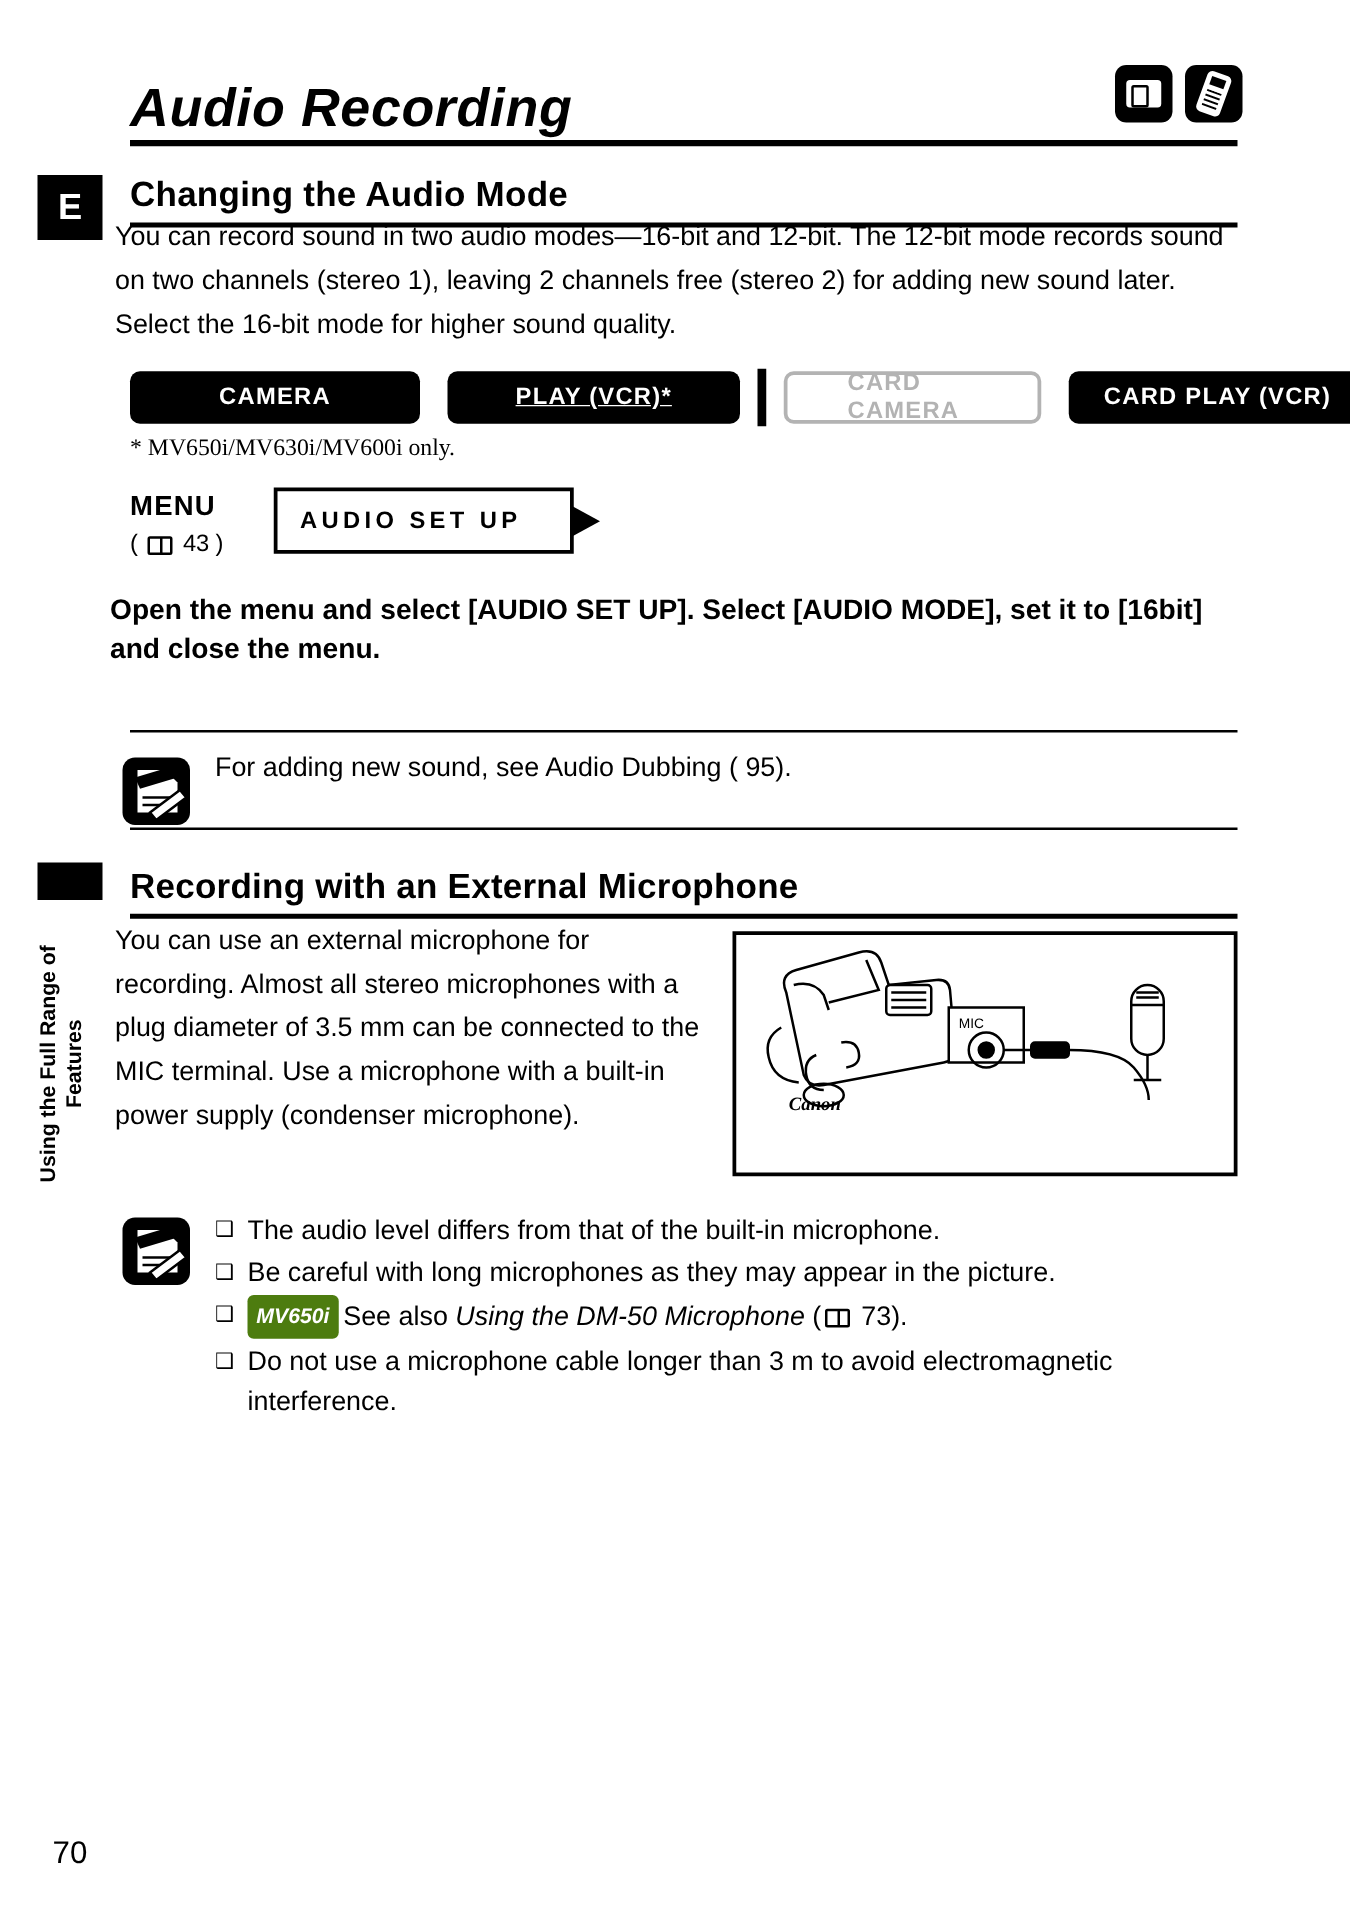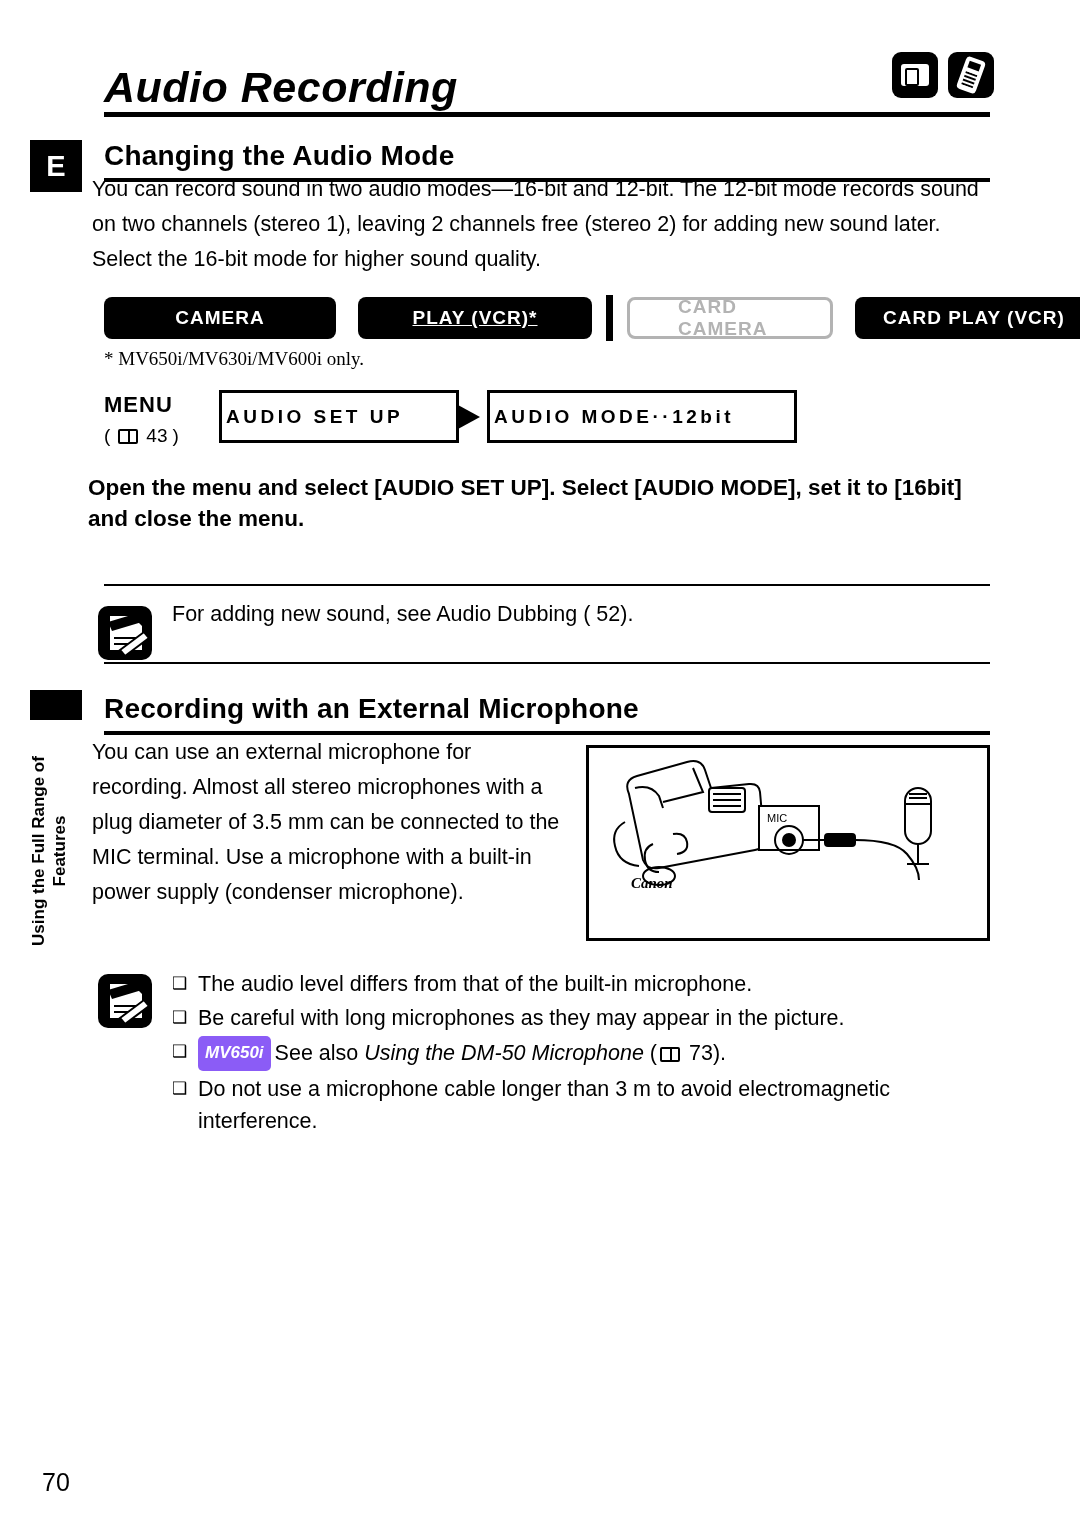--- a/index.html
+++ b/index.html
@@ -211,21 +211,21 @@
     gap: 5px;
   }
   .menu-box {
     position: absolute;
     top: 390px;
     height: 53px;
     border: 3px solid #000;
     box-sizing: border-box;
     display: flex;
     align-items: center;
-    padding-left: 4px;
+    padding-left: 18px;
     font-size: 19px;
     font-weight: bold;
     letter-spacing: 3.5px;
   }
   .menu-box.b1 { left: 219px; width: 240px; }
   .menu-box.b2 { left: 487px; width: 310px; }
   .menu-arrow {
     position: absolute;
     left: 458px;
     top: 405px;
@@ -292,21 +292,21 @@
   .bullet-mark {
     width: 26px;
     flex: 0 0 26px;
     font-size: 17px;
     line-height: 32px;
   }
   .bullet-text { flex: 1; }
   .bullet-text i { font-style: italic; }
   .model-badge {
     display: inline-block;
-    background: #8b5cf6;
+    background: #4d7c0f;
     color: #fff;
     font-size: 17px;
     font-weight: bold;
     font-style: italic;
     border-radius: 5px;
     padding: 1px 7px 2px 7px;
     vertical-align: 2px;
     margin-right: 4px;
   }
 
@@ -387,40 +387,39 @@
 
   <div class="menu-label">MENU</div>
   <div class="menu-ref">
     <span>(</span>
       <span class="book"></span>
       <span>43</span>
       <span>)</span>
   </div>
   <div class="menu-box b1">AUDIO SET UP</div>
   <div class="menu-arrow"></div>
-  <div class="menu-box b2">AUDIO MODE··12bit</div>
 
   <div class="instruction">Open the menu and select [AUDIO SET UP]. Select [AUDIO MODE], set it to [16bit] and close the menu.</div>
 
 
   <div class="thin-rule" style="left:104px; top:584px; width:886px;"></div>
 
   <div class="note-icon" style="left:98px; top:606px;">
     <svg width="54" height="54" viewBox="0 0 54 54">
       <path d="M12 10 h22 l10 10 v24 h-32 z" fill="#fff"></path>
       <path d="M10 16 l30 -9 l4 9 l-30 9 z" fill="#000"></path>
       <g stroke="#000" stroke-width="2">
         <line x1="16" y1="32" x2="38" y2="32"></line>
         <line x1="16" y1="38" x2="38" y2="38"></line>
       </g>
       <path d="M22 44 l24 -18 l5 6 l-24 18 z" fill="#fff" stroke="#000" stroke-width="2"></path>
     </svg>
   </div>
   <div class="para" style="left:172px; top:597px; width:820px;">
-    <span>For adding new sound, see Audio Dubbing ( 52).</span>
+    <span>For adding new sound, see Audio Dubbing ( 95).</span>
   </div>
 
   <div class="thin-rule" style="left:104px; top:662px; width:886px;"></div>
 
   <div class="h2" style="left:104px; top:693px;">Recording with an External Microphone</div>
   <div class="h2-rule" style="left:104px; top:731px; width:886px;"></div>
 
   <div class="para" style="left:92px; top:735px; width:480px;">You can use an external microphone for recording. Almost all stereo microphones with a plug diameter of 3.5 mm can be connected to the MIC terminal. Use a microphone with a built-in power supply (condenser microphone).</div>
 
   <div class="illus">

